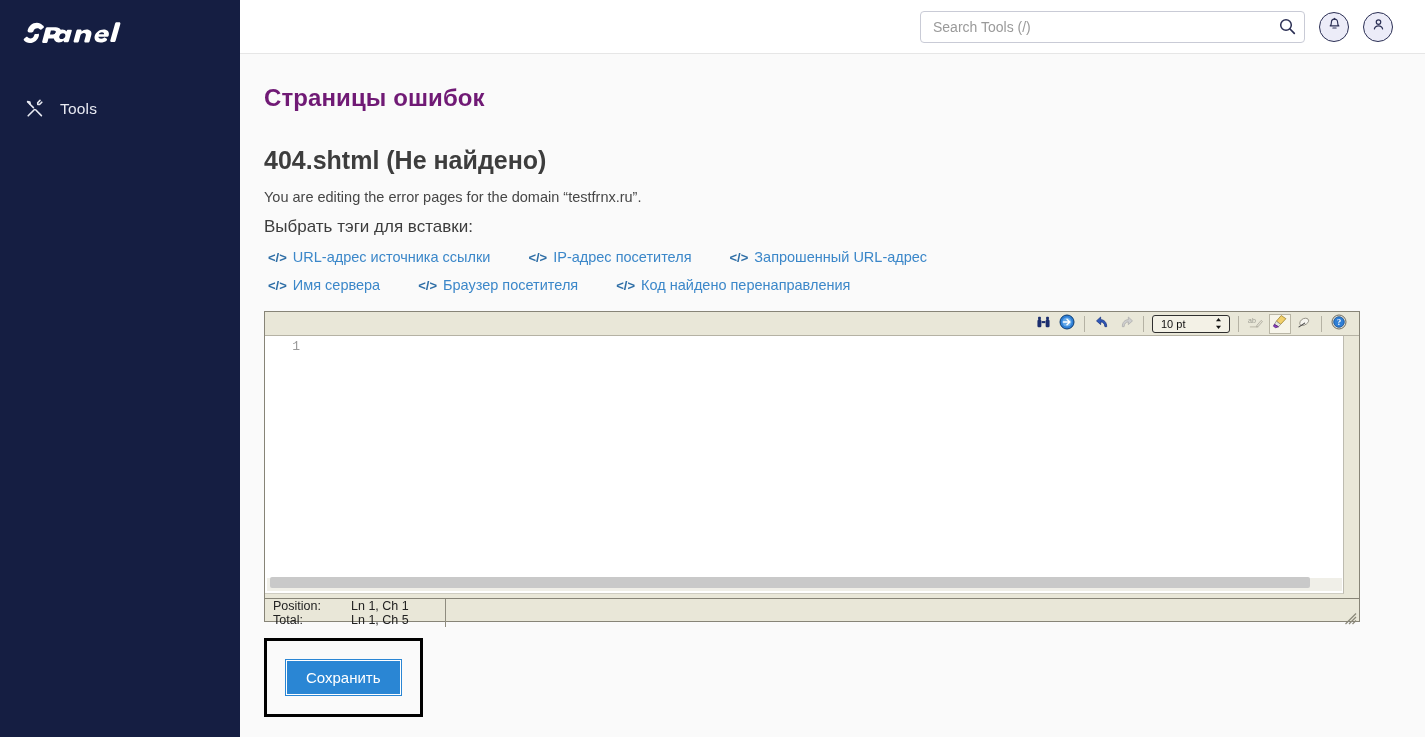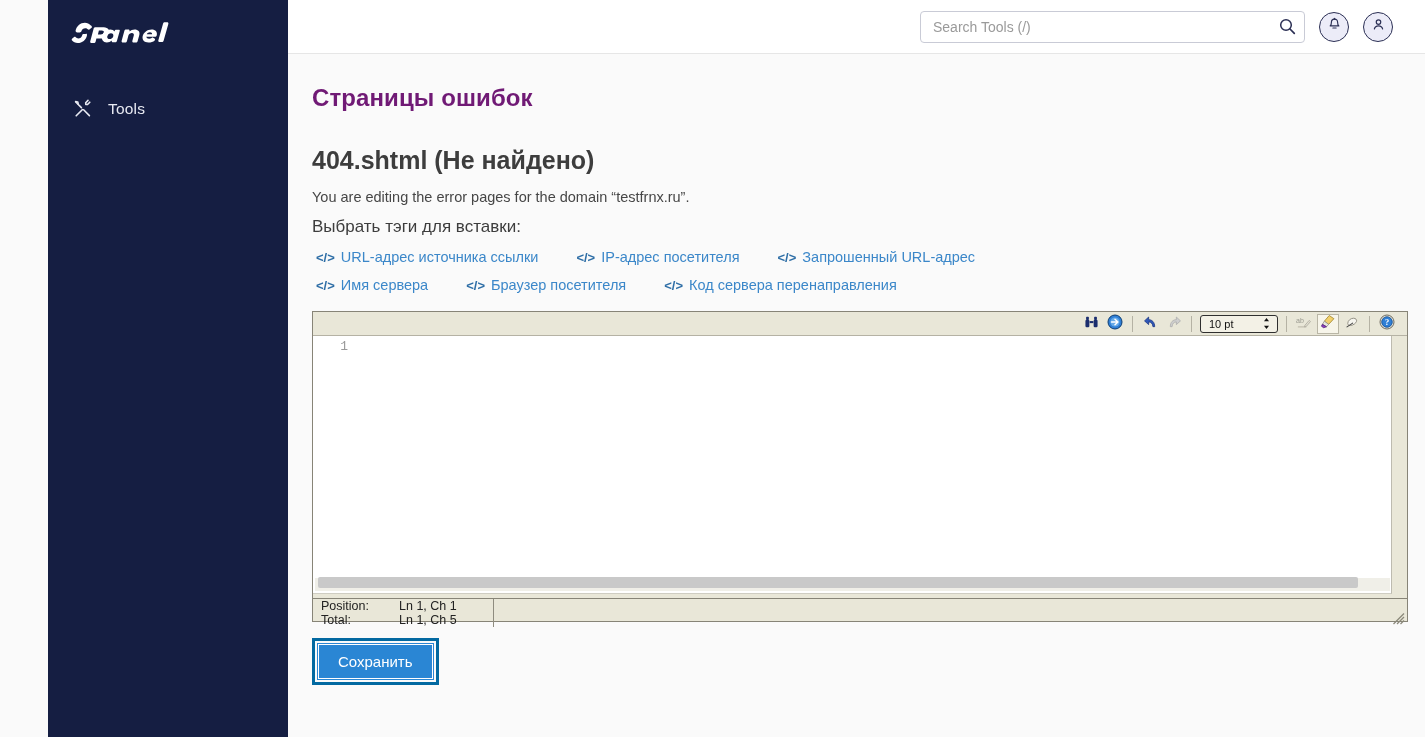--- a/index.html
+++ b/index.html
@@ -11,21 +11,20 @@
     background: #fafafa;
   }
   .app { position: relative; width: 1425px; height: 737px; display: flex; }
 
   
   .sidebar {
     width: 240px; height: 737px;
     background: #151e42;
     flex: 0 0 240px;
     position: relative;
-    margin-left: 48px;
   }
   .brand {
     padding: 20px 0 0 22px;
     height: 56px;
   }
   .brand svg { display: block; }
   .nav-item {
     display: flex; align-items: center;
     gap: 14px;
     padding: 0 0 0 24px;
@@ -271,22 +270,22 @@
   .resize-grip {
     position: absolute;
     right: 2px; bottom: 2px;
     width: 13px; height: 13px;
   }
 
   
   .save-wrap {
     margin-top: 16px;
     display: inline-block;
-    border: 3px solid #0369a1;
-    padding: 2px;
+    border: 3px solid #000000;
+    padding: 18px;
     background: transparent;
   }
   .save-btn {
     background: #2a86d4;
     border: 1px solid #2a86d4;
     color: #ffffff;
     font-size: 15px;
     font-family: "Liberation Sans", sans-serif;
     padding: 9px 20px;
     cursor: pointer;
@@ -392,21 +391,21 @@
           <a class="tag-link">
             <span class="code-icon">&lt;/&gt;</span>
             <span>Имя сервера</span>
           </a>
           <a class="tag-link">
             <span class="code-icon">&lt;/&gt;</span>
             <span>Браузер посетителя</span>
           </a>
           <a class="tag-link">
             <span class="code-icon">&lt;/&gt;</span>
-            <span>Код сервера перенаправления</span>
+            <span>Код найдено перенаправления</span>
           </a>
         </div>
       </div>
 
       
       <div class="editor">
 
         <div class="editor-toolbar">
 
           <div class="tb-btn">

